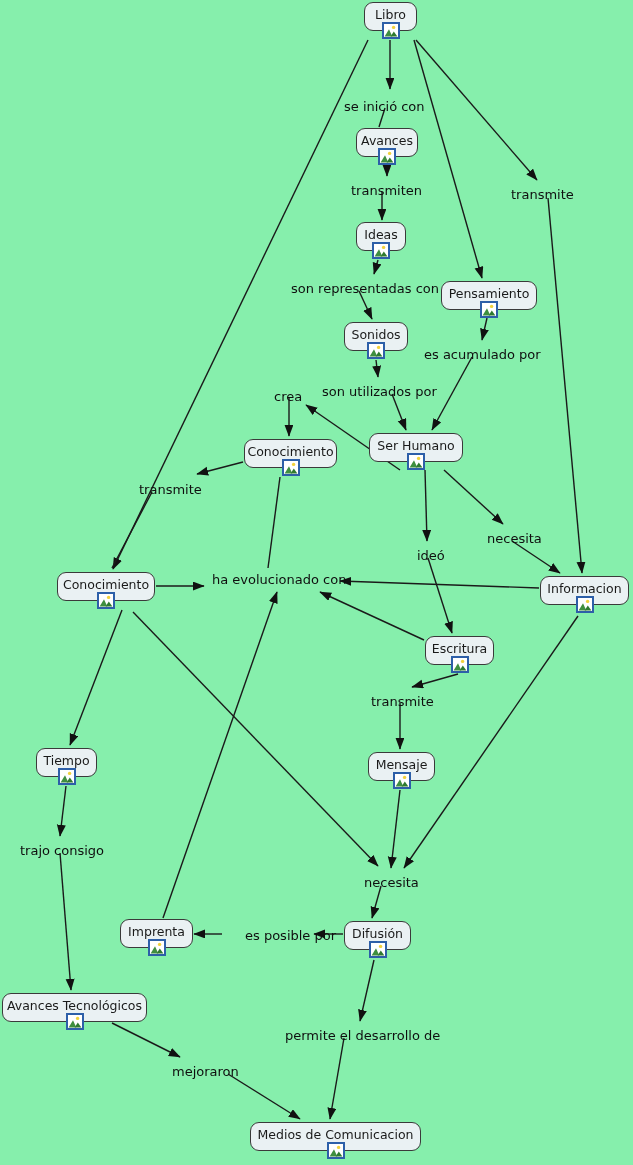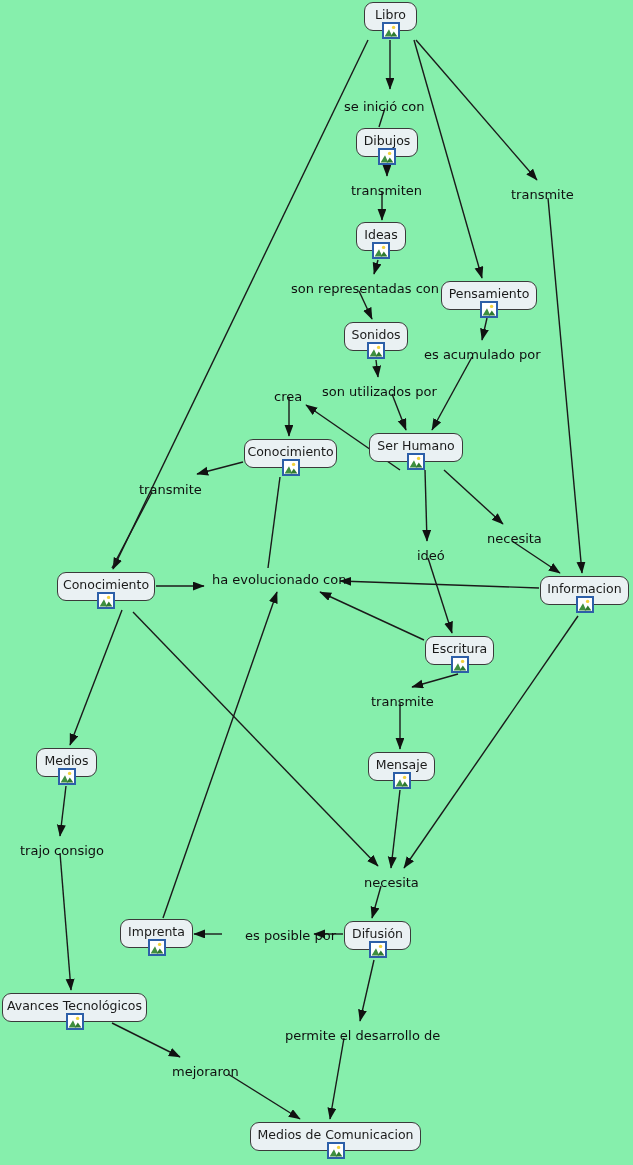--- a/index.html
+++ b/index.html
@@ -134,21 +134,21 @@
         <span class="node-icon">
           <svg viewBox="0 0 14 13" width="14" height="13">
             <rect x="0" y="0" width="14" height="13" fill="#ffffff"></rect>
             <circle cx="9.6" cy="3.4" r="1.7" fill="#f2d23c"></circle>
             <path d="M0.6 12.4 L5.0 5.2 L8.3 12.4 Z" fill="#3f8f3f"></path>
             <path d="M6.6 12.4 L9.8 7.4 L13.4 12.4 Z" fill="#2f7a2f"></path>
           </svg>
         </span>
       </div>
       <div class="node" style="left: 356px; top: 128px; width: 62px; height: 29px;">
-        <span class="node-label">Dibujos</span>
+        <span class="node-label">Avances</span>
         <span class="node-icon">
           <svg viewBox="0 0 14 13" width="14" height="13">
             <rect x="0" y="0" width="14" height="13" fill="#ffffff"></rect>
             <circle cx="9.6" cy="3.4" r="1.7" fill="#f2d23c"></circle>
             <path d="M0.6 12.4 L5.0 5.2 L8.3 12.4 Z" fill="#3f8f3f"></path>
             <path d="M6.6 12.4 L9.8 7.4 L13.4 12.4 Z" fill="#2f7a2f"></path>
           </svg>
         </span>
       </div>
       <div class="node" style="left: 356px; top: 222px; width: 50px; height: 29px;">
@@ -233,21 +233,21 @@
         <span class="node-icon">
           <svg viewBox="0 0 14 13" width="14" height="13">
             <rect x="0" y="0" width="14" height="13" fill="#ffffff"></rect>
             <circle cx="9.6" cy="3.4" r="1.7" fill="#f2d23c"></circle>
             <path d="M0.6 12.4 L5.0 5.2 L8.3 12.4 Z" fill="#3f8f3f"></path>
             <path d="M6.6 12.4 L9.8 7.4 L13.4 12.4 Z" fill="#2f7a2f"></path>
           </svg>
         </span>
       </div>
       <div class="node" style="left: 36px; top: 748px; width: 61px; height: 29px;">
-        <span class="node-label">Medios</span>
+        <span class="node-label">Tiempo</span>
         <span class="node-icon">
           <svg viewBox="0 0 14 13" width="14" height="13">
             <rect x="0" y="0" width="14" height="13" fill="#ffffff"></rect>
             <circle cx="9.6" cy="3.4" r="1.7" fill="#f2d23c"></circle>
             <path d="M0.6 12.4 L5.0 5.2 L8.3 12.4 Z" fill="#3f8f3f"></path>
             <path d="M6.6 12.4 L9.8 7.4 L13.4 12.4 Z" fill="#2f7a2f"></path>
           </svg>
         </span>
       </div>
       <div class="node" style="left: 368px; top: 752px; width: 67px; height: 29px;">

